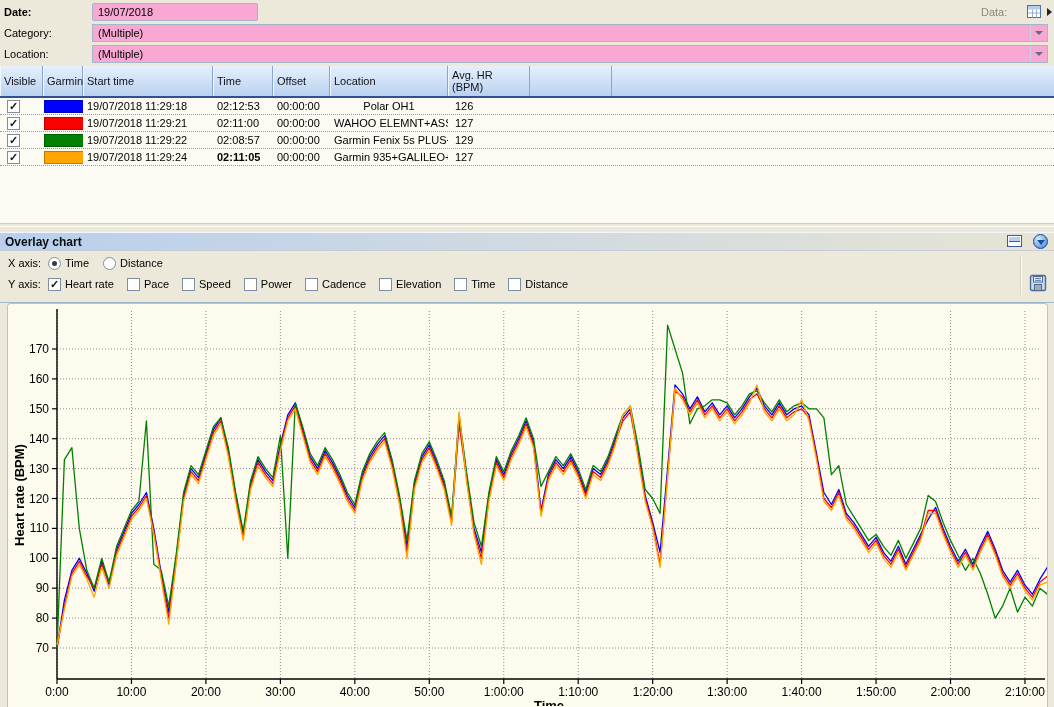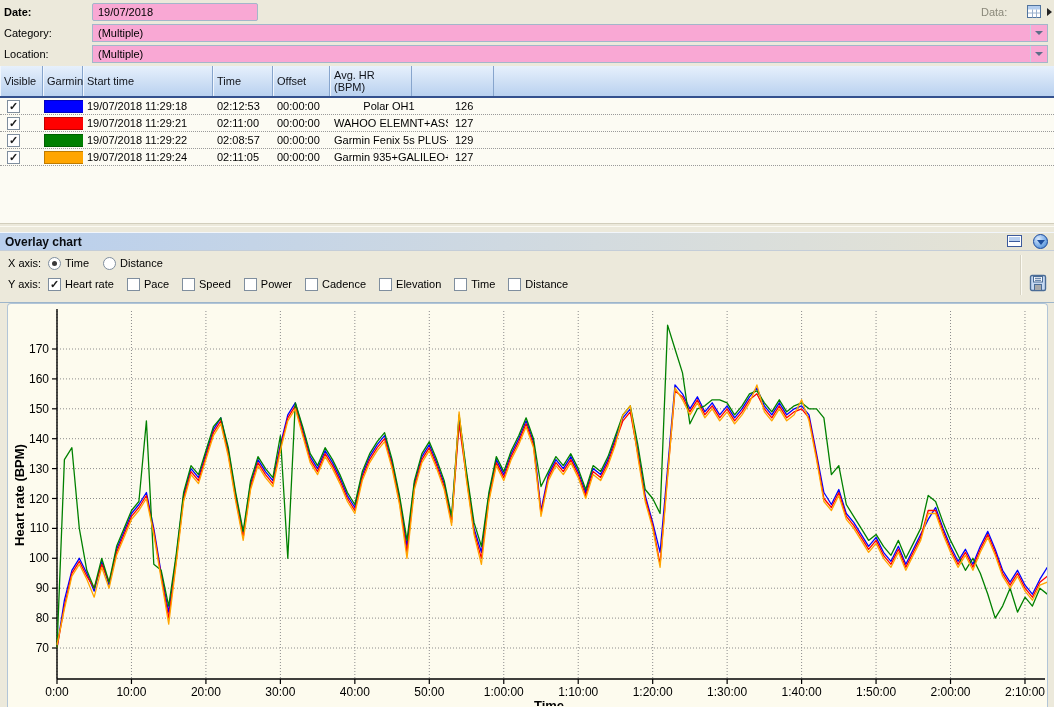--- a/index.html
+++ b/index.html
@@ -130,20 +130,21 @@
     </span>
 </div>
 
 <div id="grid" class="abs">
   <div class="ghead" id="grid-head">
       <div class="hcell" style="width: 43px;">Visible</div>
       <div class="hcell" style="width: 40px;">Garmin</div>
       <div class="hcell" style="width: 130px;">Start time</div>
       <div class="hcell" style="width: 60px;">Time</div>
       <div class="hcell" style="width: 57px;">Offset</div>
+      <div class="hcell" style="width: 118px;">Location</div>
       <div class="hcell" style="width: 82px;">Avg. HR (BPM)</div>
       <div class="hcell fill" style="width: 82px;"></div>
       <div class="hcell fill" style="width: 360px; border-right: none;"></div>
     </div>
   <div class="gbody" id="grid-body">
       <div class="grow">
         <div class="gcell" style="width: 43px;">
           <span class="cb" style="margin: 0px 0px 0px 3px;">✓</span>
         </div>
         <div class="gcell" style="width: 40px; padding: 0px;">
@@ -182,21 +183,21 @@
         <div class="gcell" style="width: 82px; padding-left: 7px;">129</div>
       </div>
       <div class="grow">
         <div class="gcell" style="width: 43px;">
           <span class="cb" style="margin: 0px 0px 0px 3px;">✓</span>
         </div>
         <div class="gcell" style="width: 40px; padding: 0px;">
           <div class="swatch" style="background: rgb(255, 165, 0);"></div>
         </div>
         <div class="gcell" style="width: 130px;">19/07/2018 11:29:24</div>
-        <div class="gcell" style="width: 60px;">02:11:05</div>
+        <div class="gcell" style="width: 60px; font-weight: bold;">02:11:05</div>
         <div class="gcell" style="width: 57px;">00:00:00</div>
         <div class="gcell" style="width: 118px;">Garmin 935+GALILEO+...</div>
         <div class="gcell" style="width: 82px; padding-left: 7px;">127</div>
       </div>
     </div>
 </div>
 
 <div class="abs groove" style="left:0;top:223px;width:1054px;"></div>
 
 <div id="overlay-bar" class="abs">

